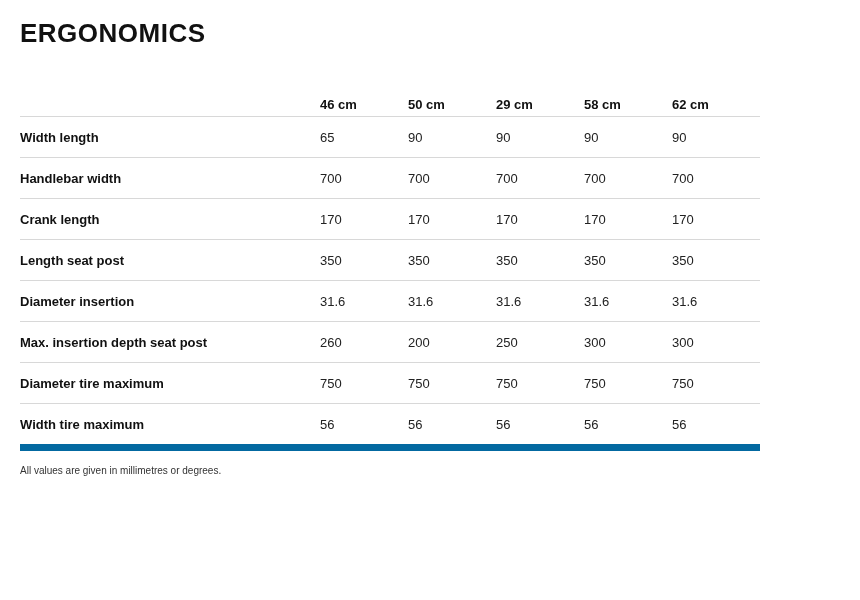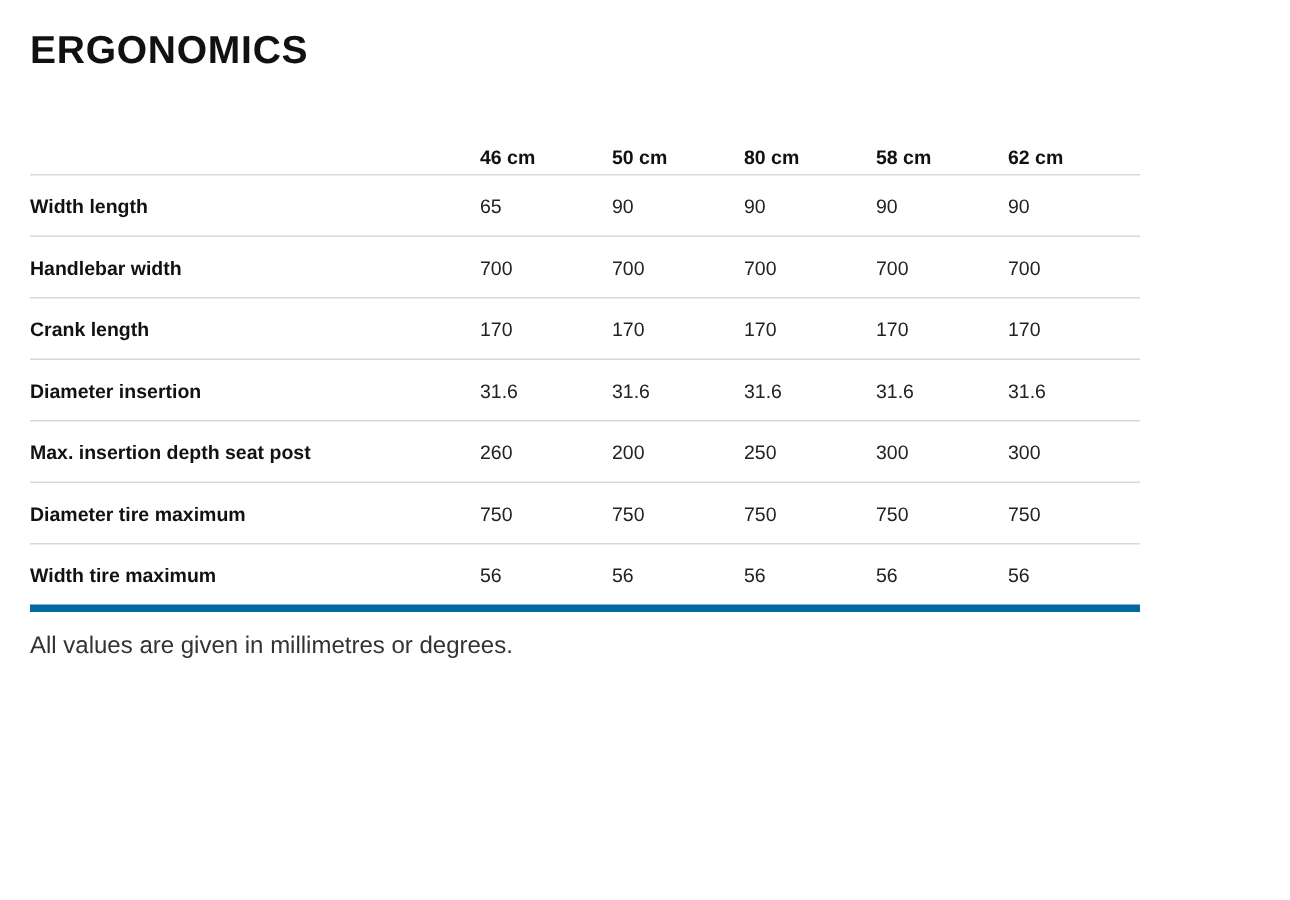--- a/index.html
+++ b/index.html
@@ -46,35 +46,35 @@
     padding: 0 0 4px 0;
     vertical-align: bottom;
   }
   .spec-table thead th.th-label {
     font-weight: bold;
   }
   .spec-table tbody tr {
     border-top: 1px solid #d8d8d8;
   }
   .spec-table tbody tr:last-child {
-    border-bottom: 5px solid #0369a1;
+    border-bottom: 7px solid #0369a1;
   }
   .spec-table tbody td {
     font-size: 13px;
     padding: 13px 0 12px 0;
     vertical-align: middle;
     color: #222222;
   }
   .spec-table tbody td.cell-label {
     font-weight: bold;
     color: #111111;
   }
   .footnote {
     margin-top: 14px;
-    font-size: 16px;
+    font-size: 10px;
     color: #333333;
   }
 </style>
 </head>
 <body>
 
 <div class="page">
   <h1 class="page-title">ERGONOMICS</h1>
 
   <table class="spec-table">
@@ -84,21 +84,21 @@
       <col class="col-size">
       <col class="col-size">
       <col class="col-size">
       <col class="col-size">
     </colgroup>
     <thead>
       <tr>
         <th class="th-label"></th>
         <th>46 cm</th>
         <th>50 cm</th>
-        <th>80 cm</th>
+        <th>29 cm</th>
         <th>58 cm</th>
         <th>62 cm</th>
       </tr>
     </thead>
     <tbody>
       <tr>
         <td class="cell-label">Width length</td>
         <td>65</td>
         <td>90</td>
         <td>90</td>
@@ -113,20 +113,28 @@
         <td>700</td>
         <td>700</td>
       </tr>
       <tr>
         <td class="cell-label">Crank length</td>
         <td>170</td>
         <td>170</td>
         <td>170</td>
         <td>170</td>
         <td>170</td>
+      </tr>
+      <tr>
+        <td class="cell-label">Length seat post</td>
+        <td>350</td>
+        <td>350</td>
+        <td>350</td>
+        <td>350</td>
+        <td>350</td>
       </tr>
       <tr>
         <td class="cell-label">Diameter insertion</td>
         <td>31.6</td>
         <td>31.6</td>
         <td>31.6</td>
         <td>31.6</td>
         <td>31.6</td>
       </tr>
       <tr>

